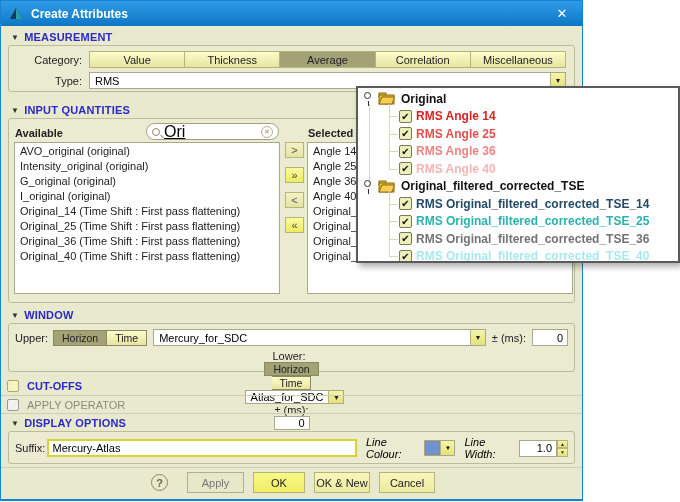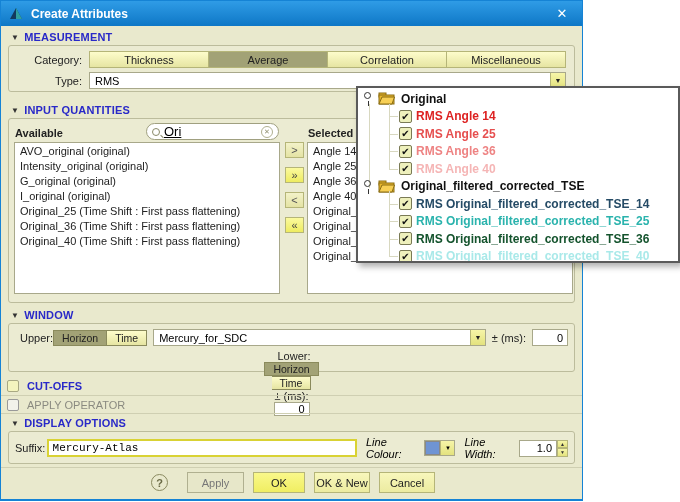--- a/index.html
+++ b/index.html
@@ -40,41 +40,41 @@
   .m-row { position:absolute; left:0; right:0; display:flex; align-items:center; }
   .m-row .fl { width:80px; text-align:right; padding-right:7px; }
   #row-cat { top:5px; } #row-type { top:26px; }
   #row-type .dd { flex:1; margin-right:8px; }
   
   #h-input { top:103px; } #gb-input { top:117px; height:185px; }
   .col-label { position:absolute; font-size:11px; font-weight:bold; color:#222; }
   .search { position:absolute; left:137px; top:4px; width:133px; height:17px;
     background:#fff; border:1px solid #a0a080; border-radius:9px; display:flex;
     align-items:center; padding:0 5px; gap:4px; }
-  .search input { border:none; outline:none; flex:1; font-size:13px; width:80px;
+  .search input { border:none; outline:none; flex:1; font-size:16px; width:80px;
     font-family:"Liberation Sans",sans-serif; background:transparent;text-decoration:underline; }
   .mag { width:8px; height:8px; border:1.5px solid #8a8a6a; border-radius:50%;
     position:relative; flex:0 0 auto; }
   .mag::after { content:""; position:absolute; left:7px; top:7px; width:4px;
     border-top:1.5px solid #8a8a6a; transform:rotate(45deg); }
   .clear { width:12px; height:12px; border:1px solid #b0b090; border-radius:50%;
     font-size:7px; color:#909070; display:flex; align-items:center; justify-content:center; }
   .listbox { position:absolute; top:23px; width:266px; height:152px; background:#fff;
     border:1px solid #a8a88a; overflow:hidden; padding-top:1px; }
   .listbox .li { font-size:11px; color:#222; padding:0 5px; height:15px;
     line-height:15px; white-space:nowrap; }
   #list-avail { left:5px; } #list-sel { left:298px; }
   .transfer { position:absolute; left:276px; top:23px; width:20px; }
   .tbtn { width:19px; height:16px; margin-bottom:9px; display:flex; align-items:center;
     justify-content:center; font-size:11px; color:#555; border:1px solid #b5b578;
     background:linear-gradient(#f3f2c9,#e4e3a4); }
   .tbtn.hl { background:linear-gradient(#fbfa9e,#eeec60); color:#444; }
   
   #h-window { top:308px; } #gb-window { top:322px; height:49px; }
-  .win-row { position:absolute; left:6px; right:6px; height:17px; display:flex; align-items:center;text-align:right; }
+  .win-row { position:absolute; left:6px; right:6px; height:17px; display:flex; align-items:center; }
   #win-row-0 { top:5px; } #win-row-1 { top:26px;flex-direction:column; }
   .win-row .fl { width:38px; }
   .tg { height:16px; padding:0 8px; display:flex; align-items:center; font-size:10.5px;
     border:1px solid #8a8a5c; background:linear-gradient(#fdfccb,#e6e5a2); color:#222; }
   .tg.active { background:#a2a276; }
   .tg + .tg { border-left:none; }
   .win-row .dd { flex:1; margin-left:6px; }
   .pm { font-size:11px; margin:0 6px; color:#222; }
   
   .flat-row { position:absolute; left:6px; right:6px; display:flex; align-items:center; gap:8px; }
@@ -84,21 +84,21 @@
   .blue-lab { font-size:11px; font-weight:bold; color:#2929c8; }
   .gray-lab { font-size:11px; color:#8a8a80; }
   .hr { position:absolute; left:0; right:0; border-top:1px solid #cfcfb2; }
   #hr1 { top:394px; } #hr2 { top:412px; } #hr3 { top:466px; }
   
   #h-display { top:416px; } #gb-display { top:430px; height:33px; }
   .disp-row { position:absolute; left:6px; right:6px; top:7px; height:18px;
     display:flex; align-items:center; }
   .disp-row .fl { width:35px; }
   #suffix-input { width:343px; height:18px; border:2px solid #d9d234; background:#fff;
-    font-size:11px; padding:0 4px; outline:none; font-family:Liberation Mono, monospace; }
+    font-size:11px; padding:0 4px; outline:none; font-family:Liberation Sans, sans-serif; }
   .lc-label, .lw-label { font-size:11px; margin-left:9px;font-style:italic; }
   .swatch-wrap { display:flex; margin-left:5px; height:16px; border:1px solid #a8a88a; background:#fff; }
   .swatch { width:15px; height:14px; margin:0; border:1px solid #888; }
   .swatch-arrow { width:14px; background:linear-gradient(#f6f5a8,#e3e27e);
     border-left:1px solid #b5b578; display:flex; align-items:center; justify-content:center;
     font-size:6px; }
   .spin { display:flex; margin-left:5px; }
   .spin .numbox { width:38px; }
   .spin-btns { width:11px; display:flex; flex-direction:column; }
   .spin-btns div { flex:1; font-size:5px; display:flex; align-items:center; justify-content:center;
@@ -153,20 +153,21 @@
   </div>
 
   <div class="sec-h" id="h-measure">
     <span class="tog">▼</span>
     <span>MEASUREMENT</span>
   </div>
   <div class="gb" id="gb-measure">
     <div class="m-row" id="row-cat">
       <label class="fl">Category:</label>
       <div class="seg-wrap">
+        <div class="seg">Value</div>
         <div class="seg">Thickness</div>
         <div class="seg active">Average</div>
         <div class="seg">Correlation</div>
         <div class="seg">Miscellaneous</div>
       </div>
     </div>
     <div class="m-row" id="row-type">
       <label class="fl">Type:</label>
       <div class="dd">
         <span>RMS</span>
@@ -186,20 +187,21 @@
       <input value="Ori" style="">
       <span class="clear">✕</span>
     </div>
     <span class="col-label" style="left:299px; top:8px;">Selected</span>
 
     <div class="listbox" id="list-avail">
       <div class="li">AVO_original (original)</div>
       <div class="li">Intensity_original (original)</div>
       <div class="li">G_original (original)</div>
       <div class="li">I_original (original)</div>
+      <div class="li">Original_14 (Time Shift : First pass flattening)</div>
       <div class="li">Original_25 (Time Shift : First pass flattening)</div>
       <div class="li">Original_36 (Time Shift : First pass flattening)</div>
       <div class="li">Original_40 (Time Shift : First pass flattening)</div>
     </div>
 
     <div class="transfer">
       <div class="tbtn">&gt;</div>
       <div class="tbtn hl">»</div>
       <div class="tbtn">&lt;</div>
       <div class="tbtn hl">«</div>
@@ -230,20 +232,24 @@
         <span>Mercury_for_SDC</span>
         <span class="arrow">▼</span>
       </div>
       <span class="pm">± (ms):</span>
       <div class="numbox">0</div>
     </div>
     <div class="win-row" id="win-row-1">
       <label class="fl">Lower:</label>
       <div class="tg active">Horizon</div>
       <div class="tg">Time</div>
+      <div class="dd">
+        <span>Atlas_for_SDC</span>
+        <span class="arrow">▼</span>
+      </div>
       <span class="pm">± (ms):</span>
       <div class="numbox">0</div>
     </div>
   </div>
 
   <div class="flat-row" id="row-cutoffs">
     <span class="cbx"></span>
     <span class="blue-lab">CUT-OFFS</span>
   </div>
   <div class="hr" id="hr1"></div>
@@ -335,20 +341,20 @@
     <div class="trow child">
       <span class="tcb">✔</span>
       <span class="c-label" style="color: rgb(37, 75, 102);">RMS Original_filtered_corrected_TSE_14</span>
     </div>
     <div class="trow child">
       <span class="tcb">✔</span>
       <span class="c-label" style="color: rgb(42, 179, 173);">RMS Original_filtered_corrected_TSE_25</span>
     </div>
     <div class="trow child">
       <span class="tcb">✔</span>
-      <span class="c-label" style="color: #14532d;">RMS Original_filtered_corrected_TSE_36</span>
+      <span class="c-label" style="color: #737373;">RMS Original_filtered_corrected_TSE_36</span>
     </div>
     <div class="trow child">
       <span class="tcb">✔</span>
       <span class="c-label" style="color: rgb(169, 233, 233);">RMS Original_filtered_corrected_TSE_40</span>
     </div>
   </div>
 </div>
 
 </body></html>

